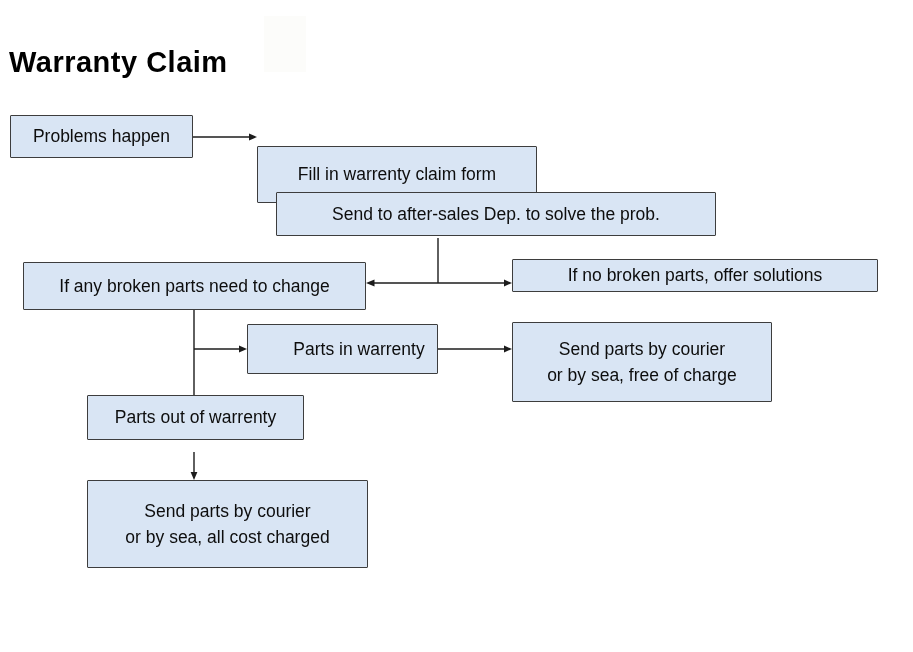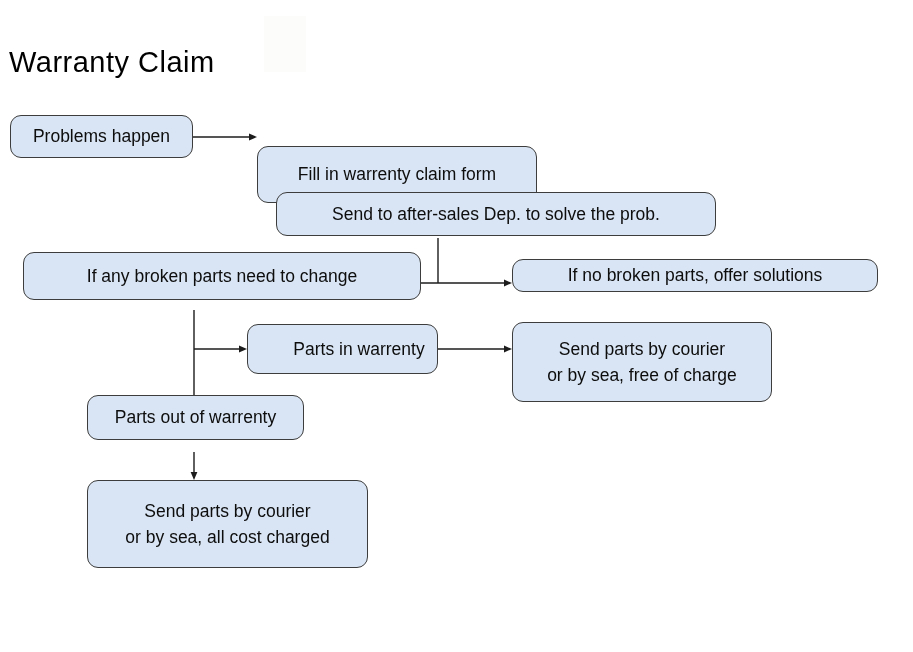--- a/index.html
+++ b/index.html
@@ -13,21 +13,21 @@
     width: 913px;
     height: 652px;
     background: var(--bg, #ffffff);
     overflow: hidden;
   }
   .page-title {
     position: absolute;
     left: 9px;
     top: 27px;
     font-size: 29px;
-    font-weight: 400;
+    font-weight: 700;
     color: #000000;
     letter-spacing: 0.5px;
     white-space: nowrap;
   }
   .artifact {
     position: absolute;
     left: 264px;
     top: 16px;
     width: 42px;
     height: 56px;
@@ -44,36 +44,36 @@
   svg.connectors path.edge {
     stroke: var(--connector, #1c1c1c);
     stroke-width: 1.4;
     fill: none;
   }
   .node {
     position: absolute;
     box-sizing: border-box;
     background: var(--node-fill, #d9e5f4);
     border: 1.5px solid var(--node-border, #3d3d3d);
-    border-radius: 11px;
+    border-radius: 1px;
     display: flex;
     align-items: center;
     justify-content: center;
     text-align: center;
     font-size: 17.5px;
     line-height: 1.5;
     color: var(--text, #0d0d0d);
     white-space: pre-line;
     padding: 2px 6px;
   }
   
   .n-problems  { left: 10px;  top: 115px; width: 183px; height: 43px; }
   .n-fillform  { left: 257px; top: 114px; width: 280px; height: 57px; margin-top: 32px; }
   .n-senddept  { left: 276px; top: 192px; width: 440px; height: 44px; text-align: right; }
-  .n-broken    { left: 23px;  top: 252px; width: 398px; height: 48px; }
+  .n-broken    { left: 23px;  top: 262px; width: 343px; height: 48px; }
   .n-nobroken  { left: 512px; top: 259px; width: 366px; height: 33px; }
   .n-inwarr    { left: 247px; top: 324px; width: 191px; height: 50px; padding-left: 39px; }
   .n-sendfree  { left: 512px; top: 322px; width: 260px; height: 80px; }
   .n-outwarr   { left: 87px;  top: 395px; width: 217px; height: 45px; }
   .n-sendcost  { left: 87px;  top: 480px; width: 281px; height: 88px; }
 </style>
 </head>
 <body>
 
 <div class="canvas">

